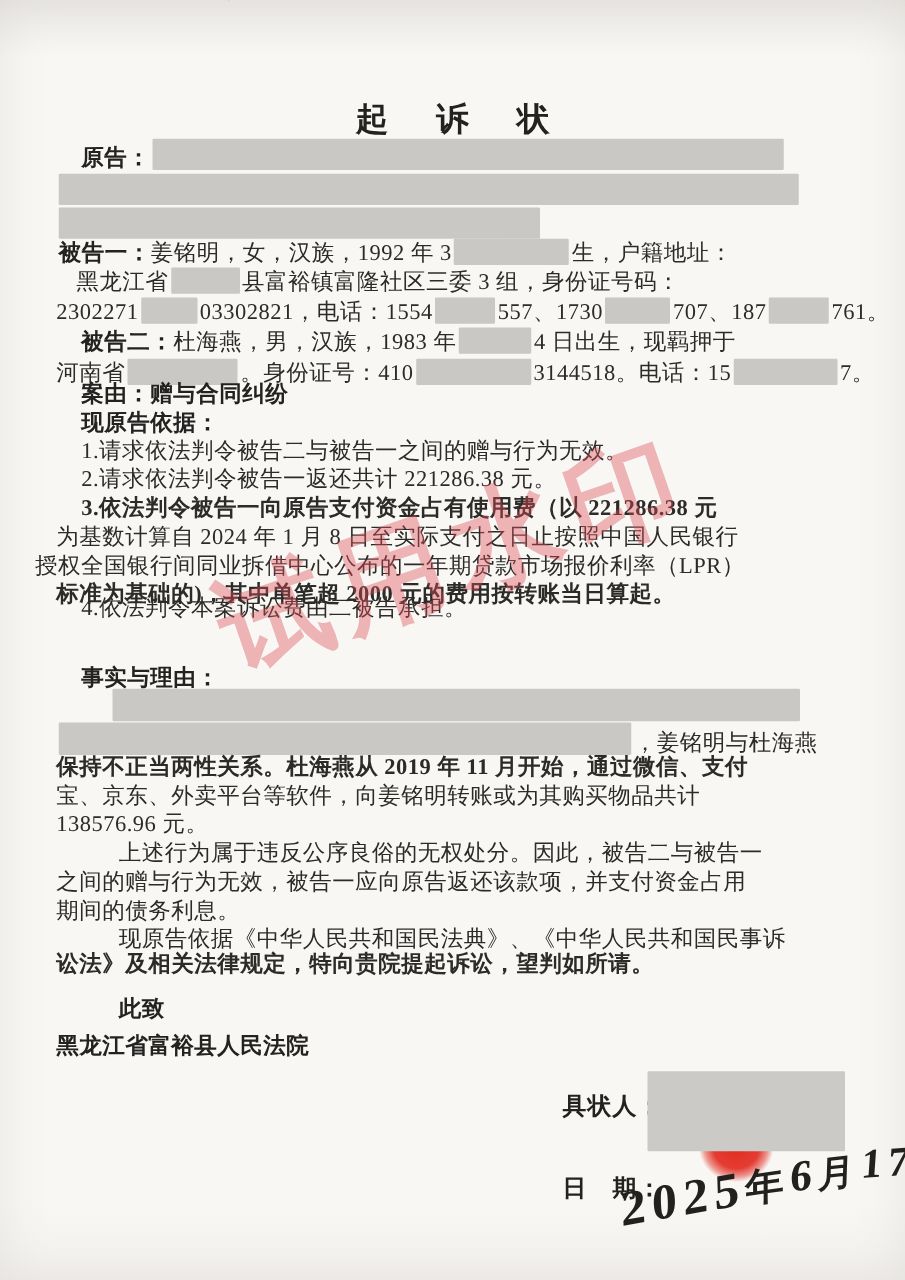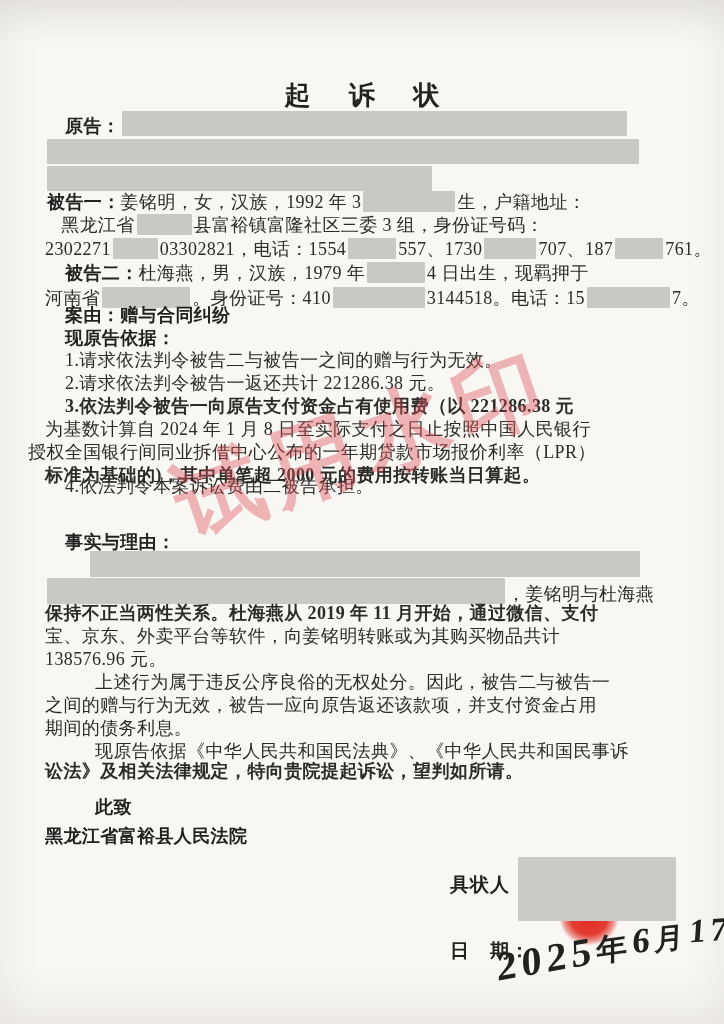--- a/index.html
+++ b/index.html
@@ -68,21 +68,21 @@
 
   <div class="doc-title">起 诉 状</div>
 
   <div id="content">
       <div class="line" style="top: 111px; left: 65px;"><span class="bold">原告：</span><span class="redact" style="width: 505px; height: 25px;"></span></div>
       <div class="line" style="top: 139px; left: 45px;"><span class="redact" style="width: 592px; height: 25px;"></span></div>
       <div class="line" style="top: 166px; left: 45px;"><span class="redact" style="width: 385px; height: 25px;"></span></div>
       <div class="line" style="top: 190px; left: 47px;"><span class="bold">被告一：</span><span>姜铭明，女，汉族，1992 年 3</span><span class="redact" style="width: 92px; height: 21px;"></span><span>生，户籍地址：</span></div>
       <div class="line" style="top: 213px; left: 45px; margin-left: 16px;"><span>黑龙江省</span><span class="redact" style="width: 55px; height: 21px;"></span><span>县富裕镇富隆社区三委 3 组，身份证号码：</span></div>
       <div class="line" style="top: 237px; left: 45px;"><span>2302271</span><span class="redact" style="width: 45px; height: 21px;"></span><span>03302821，电话：1554</span><span class="redact" style="width: 48px; height: 21px;"></span><span>557、1730</span><span class="redact" style="width: 52px; height: 21px;"></span><span>707、187</span><span class="redact" style="width: 48px; height: 21px;"></span><span>761。</span></div>
-      <div class="line" style="top: 261px; left: 65px;"><span class="bold">被告二：</span><span>杜海燕，男，汉族，1979 年</span><span class="redact" style="width: 58px; height: 21px;"></span><span>4 日出生，现羁押于</span></div>
+      <div class="line" style="top: 261px; left: 65px;"><span class="bold">被告二：</span><span>杜海燕，男，汉族，1983 年</span><span class="redact" style="width: 58px; height: 21px;"></span><span>4 日出生，现羁押于</span></div>
       <div class="line" style="top: 286px; left: 45px;"><span>河南省</span><span class="redact" style="width: 88px; height: 21px;"></span><span>。身份证号：410</span><span class="redact" style="width: 92px; height: 21px;"></span><span>3144518。电话：15</span><span class="redact" style="width: 83px; height: 21px;"></span><span>7。</span></div>
       <div class="line" style="top: 303px; left: 65px;"><span class="bold">案由：赠与合同纠纷</span></div>
       <div class="line" style="top: 326px; left: 65px;"><span class="bold">现原告依据：</span></div>
       <div class="line" style="top: 348px; left: 65px;"><span>1.请求依法判令被告二与被告一之间的赠与行为无效。</span></div>
       <div class="line" style="top: 371px; left: 65px;"><span>2.请求依法判令被告一返还共计 221286.38 元。</span></div>
       <div class="line" style="top: 394px; left: 65px; font-weight: bold;"><span>3.依法判令被告一向原告支付资金占有使用费（以 221286.38 元</span></div>
       <div class="line" style="top: 417px; left: 45px;"><span>为基数计算自 2024 年 1 月 8 日至实际支付之日止按照中国人民银行</span></div>
       <div class="line" style="top: 440px; left: 28px;"><span>授权全国银行间同业拆借中心公布的一年期贷款市场报价利率（LPR）</span></div>
       <div class="line" style="top: 463px; left: 45px; font-weight: bold;"><span>标准为基础的)，其中单笔超 2000 元的费用按转账当日算起。</span></div>
       <div class="line" style="top: 474px; left: 65px;"><span>4.依法判令本案诉讼费由二被告承担。</span></div>

